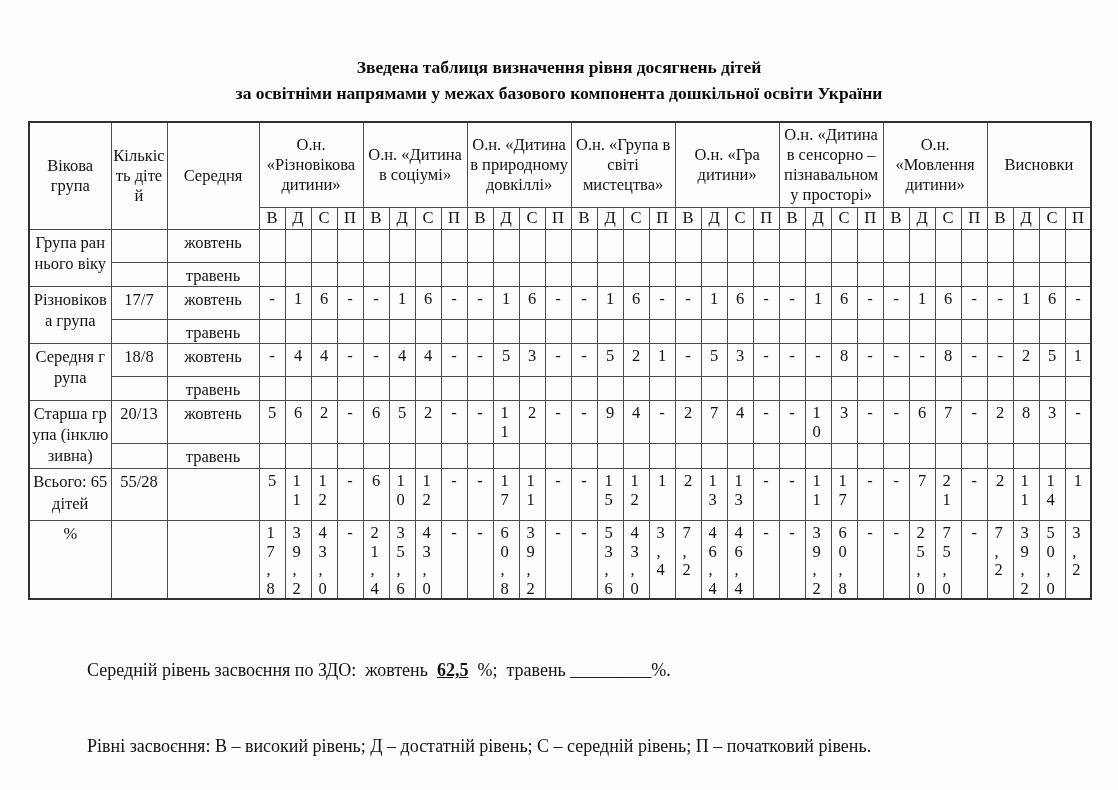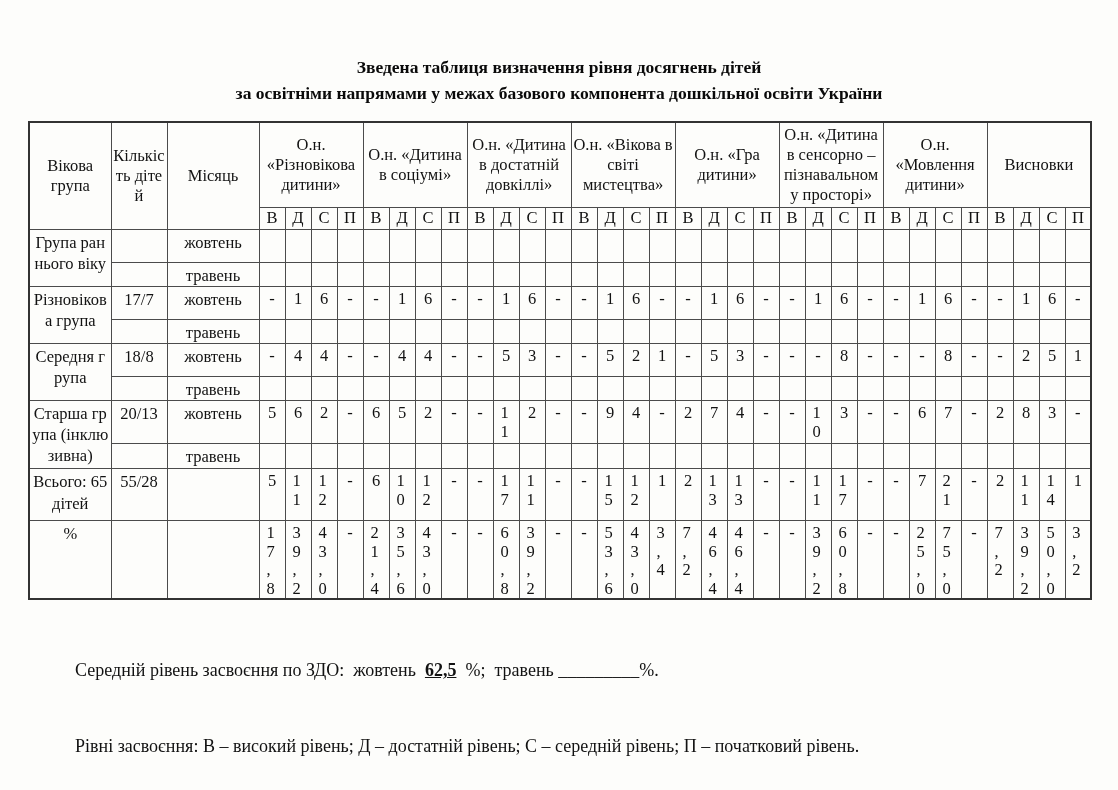--- a/index.html
+++ b/index.html
@@ -20,21 +20,21 @@
   td.name-cell{line-height:1.28;word-break:break-all;padding:2px 2px;}
   td.count-cell,td.month-cell{padding-top:4px}
   td.data-cell{padding-top:3px}
   .stack{display:inline-block;width:.68em;line-height:1.12;word-break:break-all;
         line-break:anywhere;text-align:left}
   tr.r-oct{height:33px}
   tr.r-may{height:24px}
   tr.kind-totals{height:52px}
   tr.kind-percent{height:78px}
   .notes{margin:9px 0 0 75px;font-size:18px;line-height:1.3;white-space:pre-wrap}
-  .notes p{margin:3px 0}
+  .notes p{margin:3px 12px}
   .avg{font-weight:700;text-decoration:underline}
 </style>
 </head>
 <body>
 
 <div class="page">
 
   <header class="title-block">
     <div>Зведена таблиця визначення рівня досягнень дітей</div>
     <div>за освітніми напрямами у межах базового компонента дошкільної освіти України</div>
@@ -75,25 +75,25 @@
         <col style="width: 26px;">
         <col style="width: 26px;">
         <col style="width: 26px;">
         <col style="width: 26px;">
         <col style="width: 26px;">
       </colgroup>
       <thead>
         <tr>
           <th rowspan="2">Вікова група</th>
           <th class="brk" rowspan="2">Кількість дітей</th>
-          <th rowspan="2">Місяць</th>
+          <th rowspan="2">Середня</th>
           <th colspan="4">О.н. «Різновікова дитини»</th>
           <th colspan="4">О.н. «Дитина в соціумі»</th>
-          <th colspan="4">О.н. «Дитина в достатній довкіллі»</th>
-          <th colspan="4">О.н. «Вікова в світі мистецтва»</th>
+          <th colspan="4">О.н. «Дитина в природному довкіллі»</th>
+          <th colspan="4">О.н. «Група в світі мистецтва»</th>
           <th colspan="4">О.н. «Гра дитини»</th>
           <th colspan="4">О.н. «Дитина в сенсорно – пізнавальному просторі»</th>
           <th colspan="4">О.н. «Мовлення дитини»</th>
           <th colspan="4">Висновки</th>
         </tr>
         <tr class="levels-row">
           <th>В</th>
           <th>Д</th>
           <th>С</th>
           <th>П</th>

